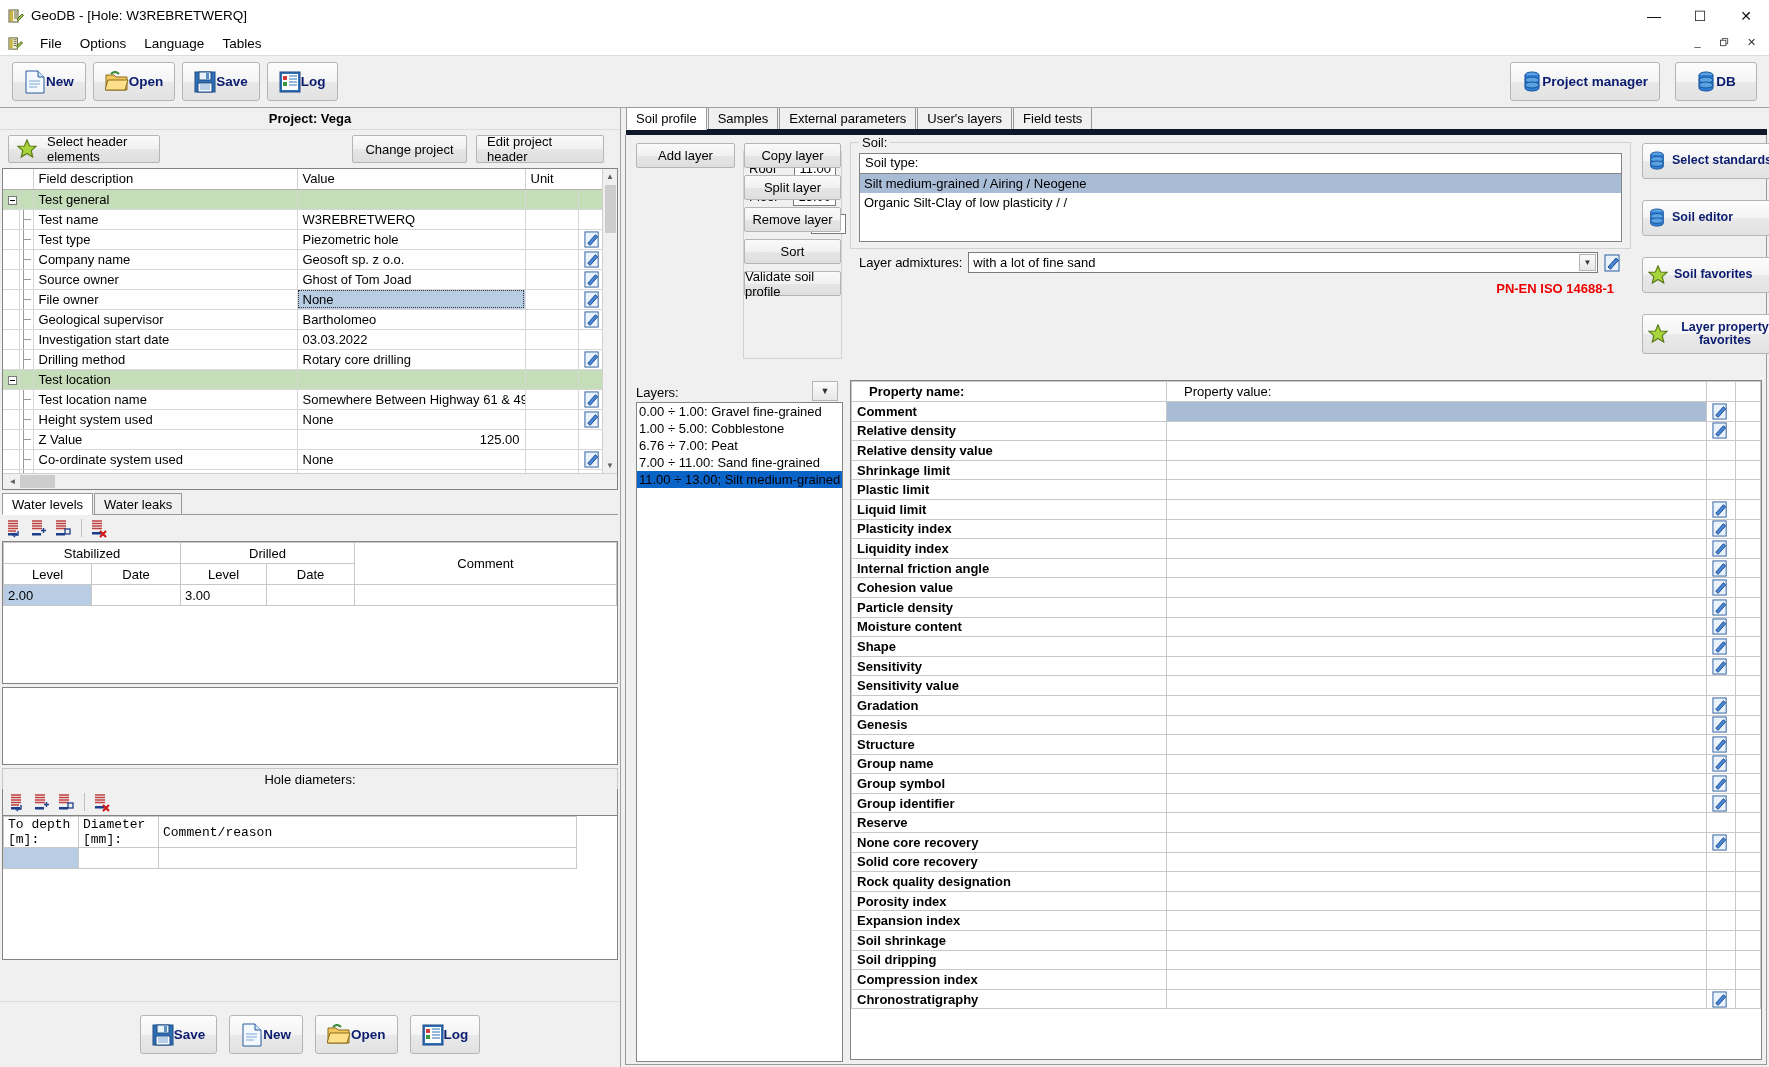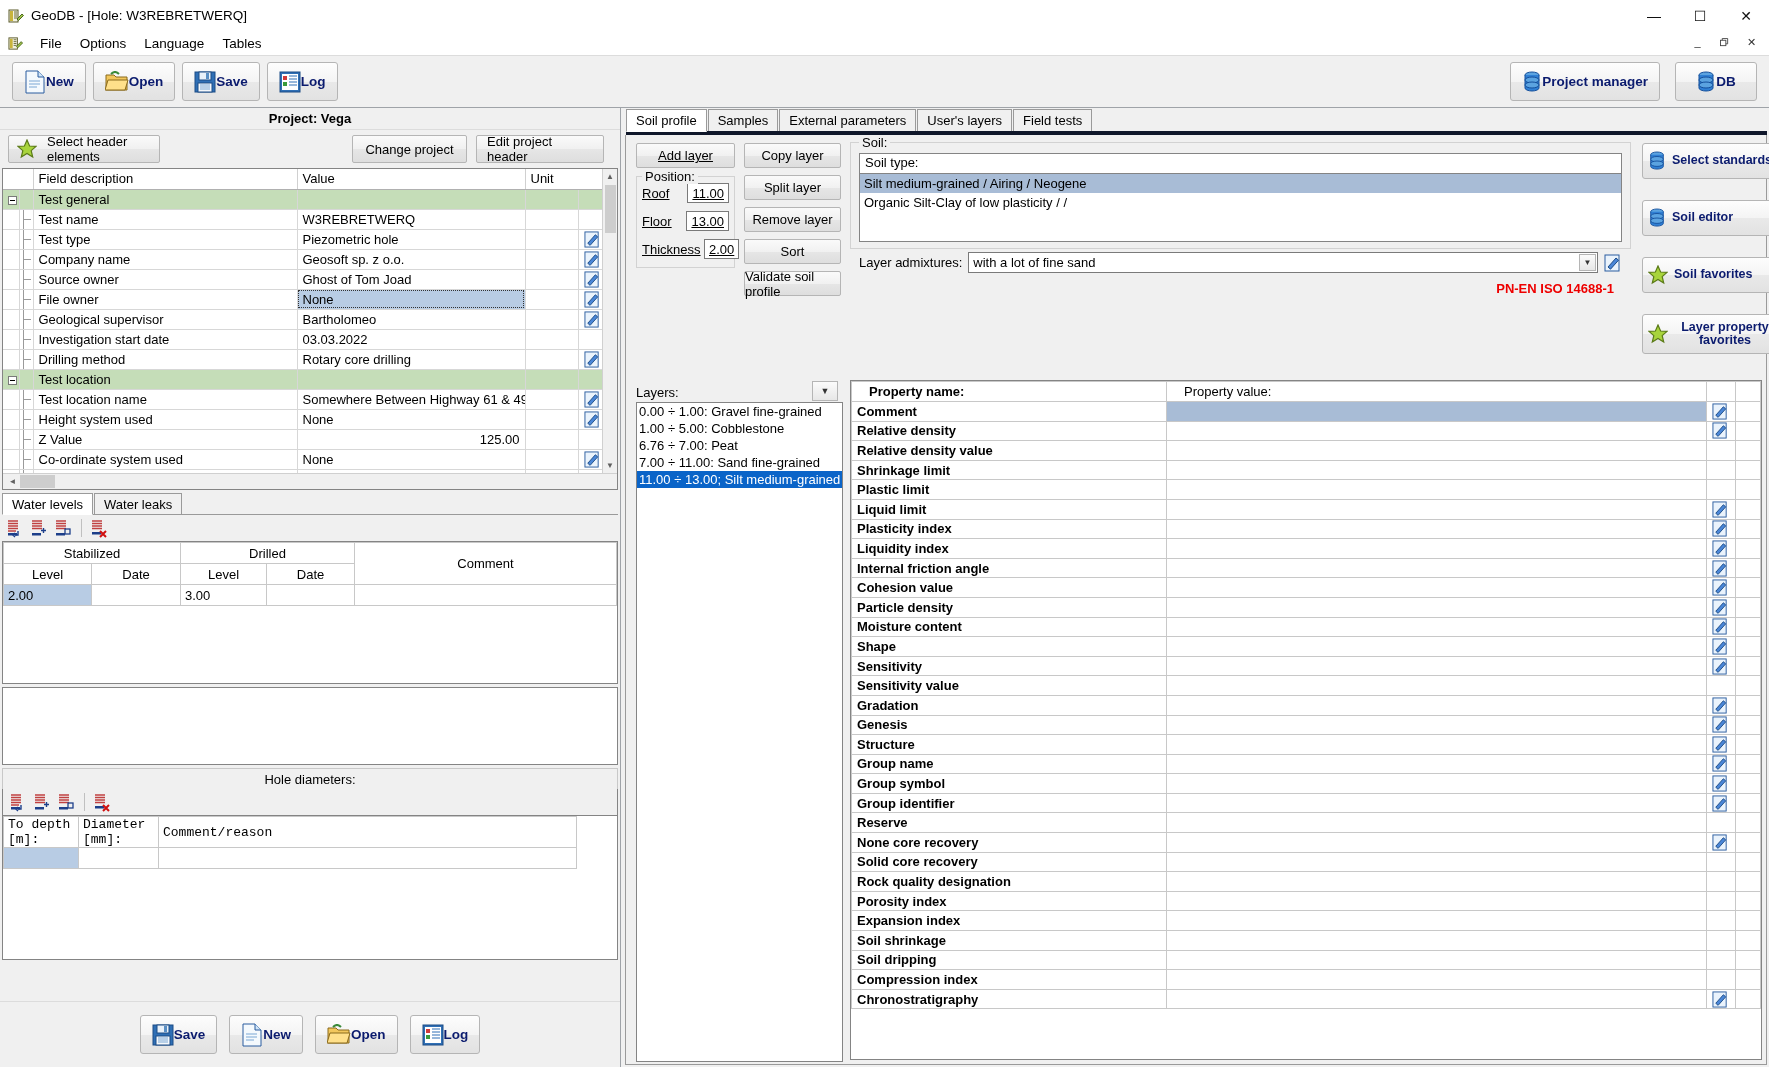--- a/index.html
+++ b/index.html
@@ -276,21 +276,21 @@
     gap: 12px;
     background: #f0f0f0;
     border-top: 1px solid #dcdcdc;
   }
   .bottom-bar .tbtn { margin-right: 0; }
 
   
   .rtabs {
     display: flex; align-items: flex-end;
     height: 23px;
-    border-bottom: 4px solid #0f172a;
+    border-bottom: 6px solid #0f172a;
     margin-left: 1px;
   }
   .rtab {
     padding: 3px 9px 3px 9px;
     font-size: 13px;
     border: 1px solid #9a9a9a;
     border-bottom: none;
     background: #f0f0f0;
     margin-right: 1px;
   }
@@ -336,21 +336,21 @@
   .layers-lab { margin: 10px 0 2px 8px; font-size: 13px; }
   .layers-box {
     margin: 0 3px 0 8px;
     border: 1px solid #848484;
     background: #fff;
     flex: 1;
     min-height: 0;
     overflow: hidden;
   }
   .layer-item { font-size: 13px; padding: 0 2px; height: 17px; line-height: 17px; white-space: nowrap; }
-  .layer-item.sel { background: #0a64c8; color: #ffffff; }
+  .layer-item.sel { background: #0a64c8; color: #000000; }
 
   .soil-group {
     border: 1px solid #d2d2d2;
     margin: 5px 5px 0 4px;
     padding: 10px 8px 8px 8px;
     position: relative;
     height: 107px;
   }
   .soil-legend {
     position: absolute; top: -8px; left: 8px; background: #f0f0f0;
@@ -960,21 +960,21 @@
       <div class="rtab">Samples</div>
       <div class="rtab">External parameters</div>
       <div class="rtab">User's layers</div>
       <div class="rtab">Field tests</div>
     </div>
 
     <div style="flex:1;min-height:0;border:1px solid #9a9a9a;border-top:none;background:#f0f0f0;display:flex;flex-direction:column;padding:2px;">
 
       <div style="display:flex;min-height:0;">
 
-        <div style="width:218px;position:relative;padding-top:6px;display:flex;flex-direction:column;min-height:0;text-decoration:underline;">
+        <div style="width:218px;position:relative;padding-top:6px;display:flex;min-height:0;">
           <div class="pbtn btn-col-left">
             <span>Add layer</span>
           </div>
 
           <div class="pos-group">
             <span class="pos-legend">Position:</span>
             <div class="pos-row">
               <span class="pos-lab">Roof</span>
               <span class="pos-inp">11.00</span>
             </div>

